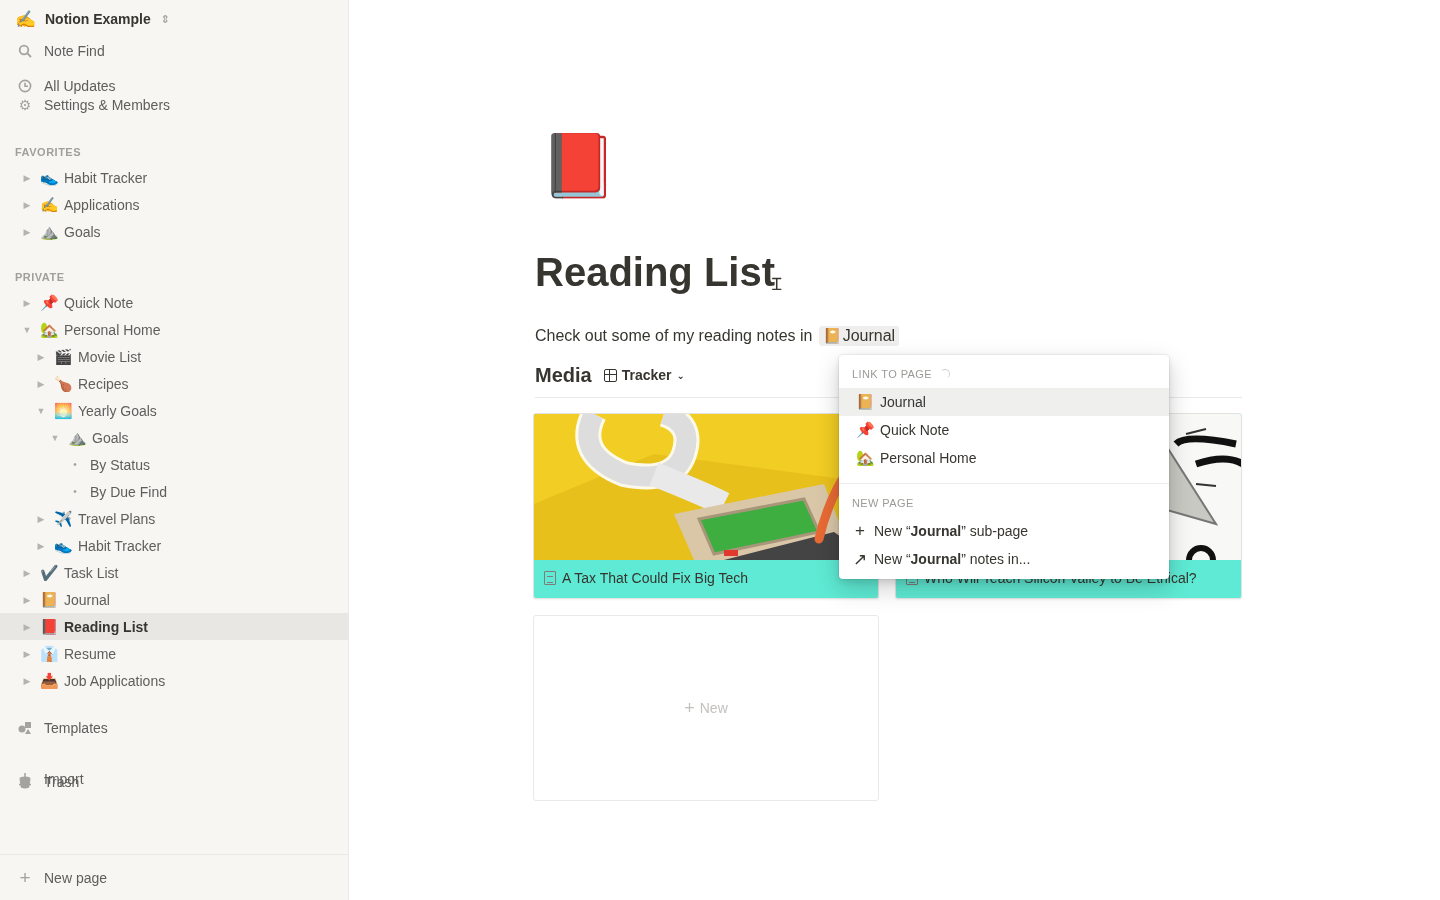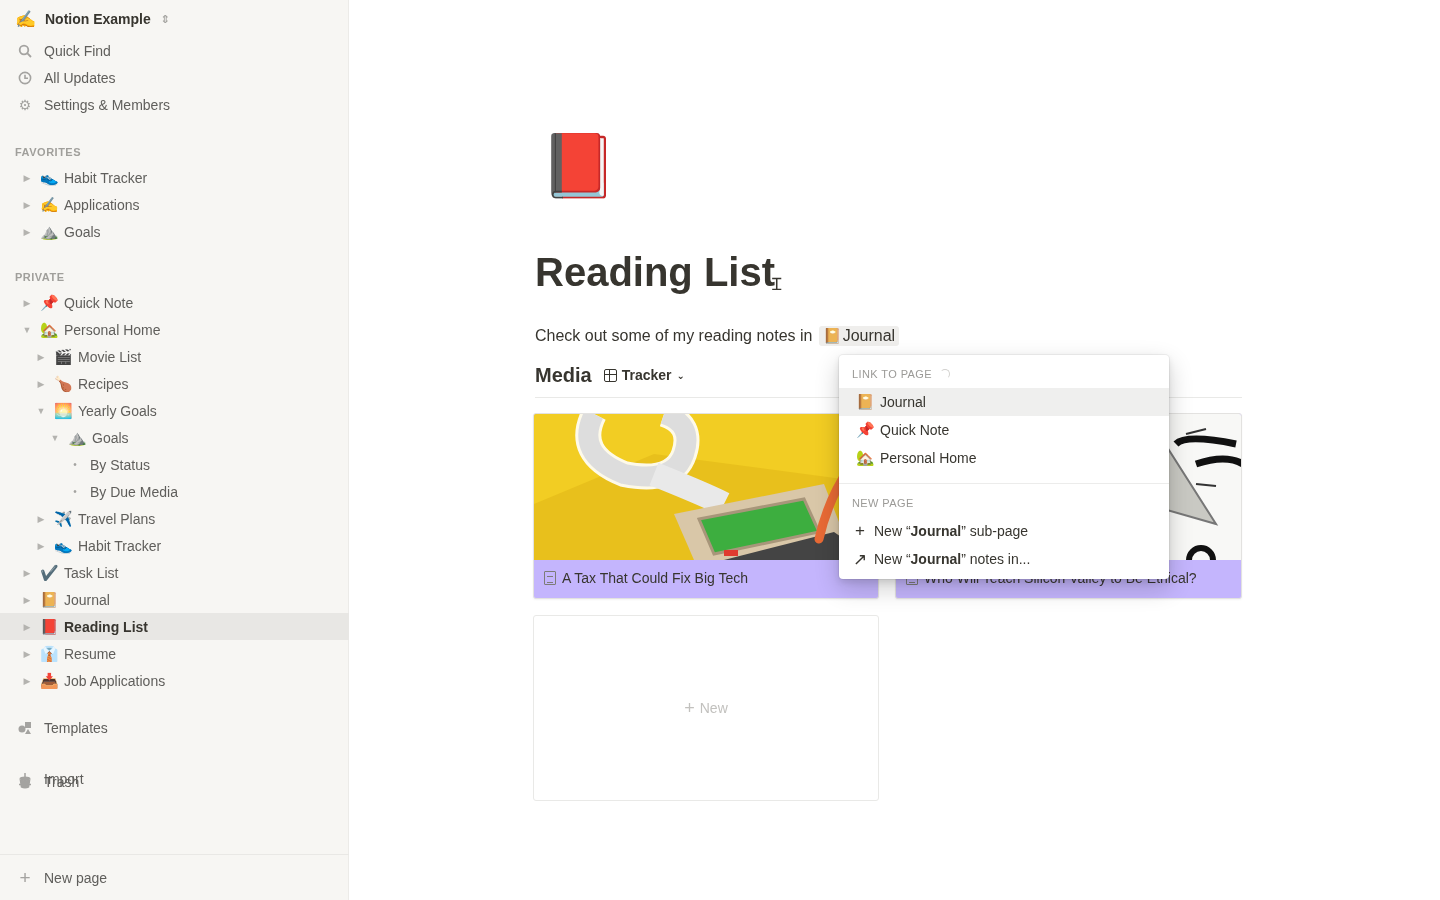--- a/index.html
+++ b/index.html
@@ -40,21 +40,21 @@
   .mention .em { font-size: 15px; margin-right: 1px; }
   .db-header { position: absolute; left: 535px; top: 362px; display: flex; align-items: center; height: 26px; }
   .db-title { font-size: 20px; font-weight: 700; color: #37352f; margin-right: 12px; }
   .db-view { display: flex; align-items: center; font-size: 14px; font-weight: 600; color: #37352f; gap: 5px; }
   .db-view .grid-ico { width: 13px; height: 13px; border: 1.5px solid #37352f; border-radius: 2px; position: relative; }
   .db-view .grid-ico::before { content: ""; position: absolute; left: 4px; top: 0; width: 1.5px; height: 100%; background: #37352f; }
   .db-view .grid-ico::after { content: ""; position: absolute; top: 4px; left: 0; height: 1.5px; width: 100%; background: #37352f; }
   .db-view .chev { font-size: 10px; color: #37352f; }
   .db-divider { position: absolute; left: 535px; top: 397px; width: 707px; height: 1px; background: #e9e9e7; }
 
-  .card { position: absolute; background: #c4b5fd; border: 1px solid #e3e2e0; border-radius: 3px; overflow: hidden;
+  .card { position: absolute; background: #5eead4; border: 1px solid #e3e2e0; border-radius: 3px; overflow: hidden;
     box-shadow: 0 1px 2px rgba(15,15,15,0.05); }
   .card .cover { position: absolute; left: 0; top: 0; width: 100%; height: 146px; overflow: hidden; }
   .card .caption { position: absolute; left: 10px; top: 156px; font-size: 14px; font-weight: 500; color: #37352f; display: flex; align-items: center; gap: 6px; white-space: nowrap; }
   .card .doc-ico { width: 12px; height: 14px; border: 1.2px solid #7d7c78; border-radius: 1px; position: relative; }
   .card .doc-ico::after { content: ""; position: absolute; left: 2px; right: 2px; top: 4px; height: 5px;
     border-top: 1px solid #7d7c78; border-bottom: 1px solid #7d7c78; }
   .card-new { position: absolute; left: 533px; top: 615px; width: 346px; height: 186px; border: 1px solid #e9e9e7; border-radius: 3px;
     display: flex; align-items: center; justify-content: center; color: #c2c1be; font-size: 14px; gap: 5px; }
   .card-new .plus { font-size: 18px; }
 
@@ -82,23 +82,23 @@
       <span class="switch">⇕</span>
     </div>
 
     <div class="nav-item" style="top:37px">
       <span class="ico">
         <svg width="14" height="14" viewBox="0 0 14 14">
             <circle cx="6" cy="6" r="4.3" fill="none" stroke="#a4a3a0" stroke-width="1.8"></circle>
             <line x1="9.2" y1="9.2" x2="13" y2="13" stroke="#a4a3a0" stroke-width="1.8"></line>
           </svg>
       </span>
-      <span>Quick Find</span>
-    </div>
-    <div class="nav-item" style="top:64px">
+      <span>Note Find</span>
+    </div>
+    <div class="nav-item" style="top:72px">
       <span class="ico">
         <svg width="14" height="14" viewBox="0 0 14 14">
             <circle cx="7" cy="7" r="5.6" fill="none" stroke="#a4a3a0" stroke-width="1.6"></circle>
             <path d="M7 3.8V7.3H10" fill="none" stroke="#a4a3a0" stroke-width="1.6"></path>
           </svg>
       </span>
       <span>All Updates</span>
     </div>
     <div class="nav-item" style="top:91px">
       <span class="ico">⚙</span>
@@ -155,21 +155,21 @@
           <span class="tog">▼</span>
           <span class="em">⛰️</span>
           <span>Goals</span>
         </div>
         <div class="tree-item" style="top: 451px; padding-left: 60px;">
           <span class="dot" style="margin-left: 6px;">•</span>
           <span>By Status</span>
         </div>
         <div class="tree-item" style="top: 478px; padding-left: 60px;">
           <span class="dot" style="margin-left: 6px;">•</span>
-          <span>By Due Media</span>
+          <span>By Due Find</span>
         </div>
         <div class="tree-item" style="top: 505px; padding-left: 32px;">
           <span class="tog">▶</span>
           <span class="em">✈️</span>
           <span>Travel Plans</span>
         </div>
         <div class="tree-item" style="top: 532px; padding-left: 32px;">
           <span class="tog">▶</span>
           <span class="em">👟</span>
           <span>Habit Tracker</span>

